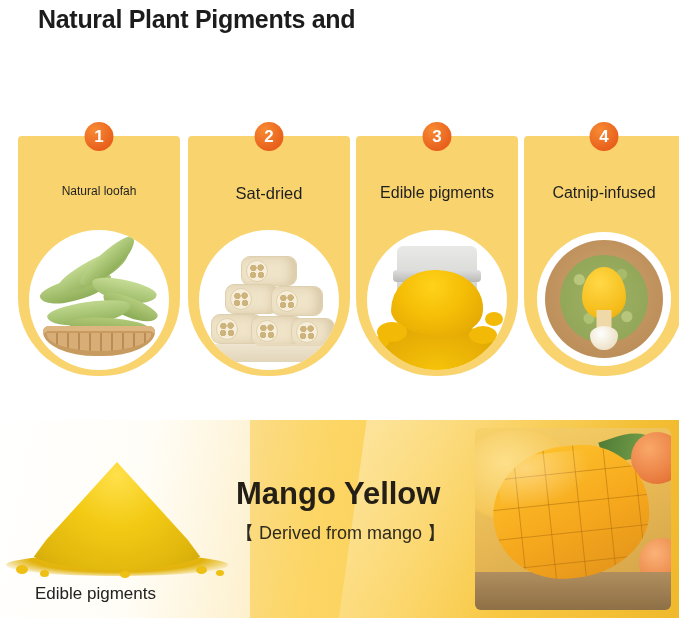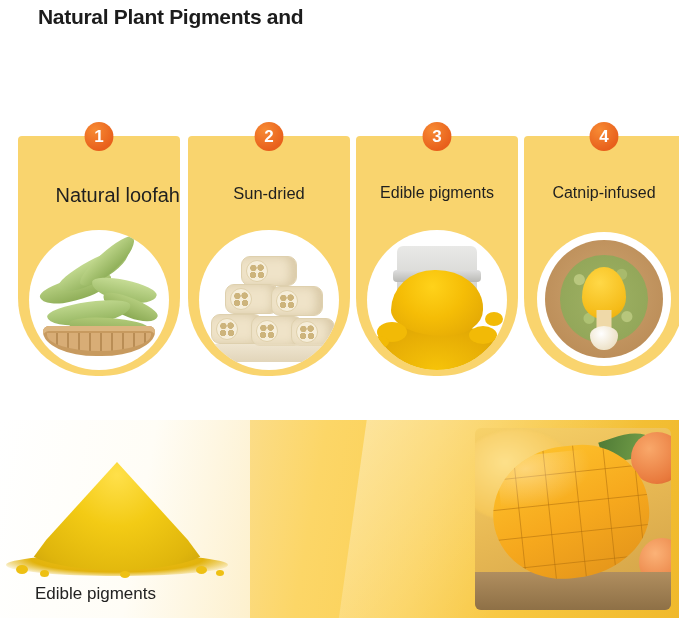--- a/index.html
+++ b/index.html
@@ -8,21 +8,21 @@
     background:#ffffff;
     font-family:"Liberation Sans", sans-serif;
     position:relative;
     overflow:hidden;
   }
 
   
   #page-title {
     position:absolute;
     left:38px; top:4px; width:600px;
-    font-size:21px;
+    font-size:25px;
     font-weight:bold;
     line-height:1.22;
     color:#1c1c1c;
     letter-spacing:-0.3px;
   }
   #page-title .line { display:block; }
 
   
   #cards-row {
     position:absolute;
@@ -57,21 +57,21 @@
   }
 
   .card-label {
     position:absolute;
     top:48px; left:0; width:100%;
     text-align:center;
     font-size:16.5px;
     color:#1f1f1f;
     white-space:nowrap;
   }
-  .card.c1 .card-label { font-size:20px;text-align:right; }
+  .card.c1 .card-label { font-size:12px; }
   .card.c3 .card-label { font-size:16px; }
   .card.c4 .card-label { font-size:16px; }
 
   
   .card-photo {
     position:absolute;
     left:50%; top:94px;
     transform:translateX(-50%);
     width:140px; height:140px;
     border-radius:50%;
@@ -348,21 +348,21 @@
       <div class="gourd" style="left:62px;  top:50px; width:66px;  height:21px; background:linear-gradient(180deg,#c6dc95,#9bba66); transform:rotate(12deg);"></div>
       <div class="gourd" style="left:72px;  top:68px; width:58px;  height:19px; background:linear-gradient(180deg,#b4cd7e,#8cab55); transform:rotate(22deg);"></div>
       <div class="gourd" style="left:18px;  top:72px; width:84px;  height:22px; background:linear-gradient(180deg,#bfd78d,#93b45e); transform:rotate(-8deg);"></div>
       <div class="gourd" style="left:40px;  top:88px; width:80px;  height:20px; background:linear-gradient(180deg,#b0c977,#87a551); transform:rotate(4deg);"></div>
       <div class="basket"></div>
     </div>
   </div>
 
   <div class="card c2">
     <div class="card-badge">2</div>
-    <div class="card-label">Sun-dried</div>
+    <div class="card-label">Sat-dried</div>
     <div class="card-photo">
       <div class="loofah-roll" style="left:42px; top:26px; width:56px; height:30px;"></div>
       <div class="loofah-roll" style="left:26px; top:54px; width:54px; height:30px;"></div>
       <div class="loofah-roll" style="left:72px; top:56px; width:52px; height:30px;"></div>
       <div class="loofah-roll" style="left:12px; top:84px; width:52px; height:30px;"></div>
       <div class="loofah-roll" style="left:52px; top:86px; width:52px; height:30px;"></div>
       <div class="loofah-roll" style="left:92px; top:88px; width:44px; height:28px;"></div>
       <div style="position:absolute;left:0;bottom:8px;width:100%;height:18px;background:linear-gradient(180deg,#e9dcc0,#d8c7a2);opacity:.75;"></div>
     </div>
   </div>
@@ -405,20 +405,24 @@
     <div id="powder-cone-base"></div>
     <div id="powder-cone"></div>
     <div class="crumb" style="left:16px;  bottom:44px; width:12px; height:9px;"></div>
     <div class="crumb" style="left:40px;  bottom:41px; width:9px;  height:7px;"></div>
     <div class="crumb" style="left:196px; bottom:44px; width:11px; height:8px;"></div>
     <div class="crumb" style="left:216px; bottom:42px; width:8px;  height:6px;"></div>
     <div class="crumb" style="left:120px; bottom:40px; width:10px; height:7px;"></div>
     <div id="powder-caption">Edible pigments</div>
   </div>
 
+  <div id="banner-text">
+    <div id="mango-title">Mango Yellow</div>
+    <div id="mango-sub">【 Derived from mango 】</div>
+  </div>
 
   <div id="mango-photo">
     <div id="mango-bg-half"></div>
     <div id="mango-leaf"></div>
     <div id="mango-peach"></div>
     <div id="mango-peach2"></div>
     <div id="mango-board"></div>
     <div id="mango-body">
       <div id="mango-cubes"></div>
       <div id="mango-gloss"></div>

